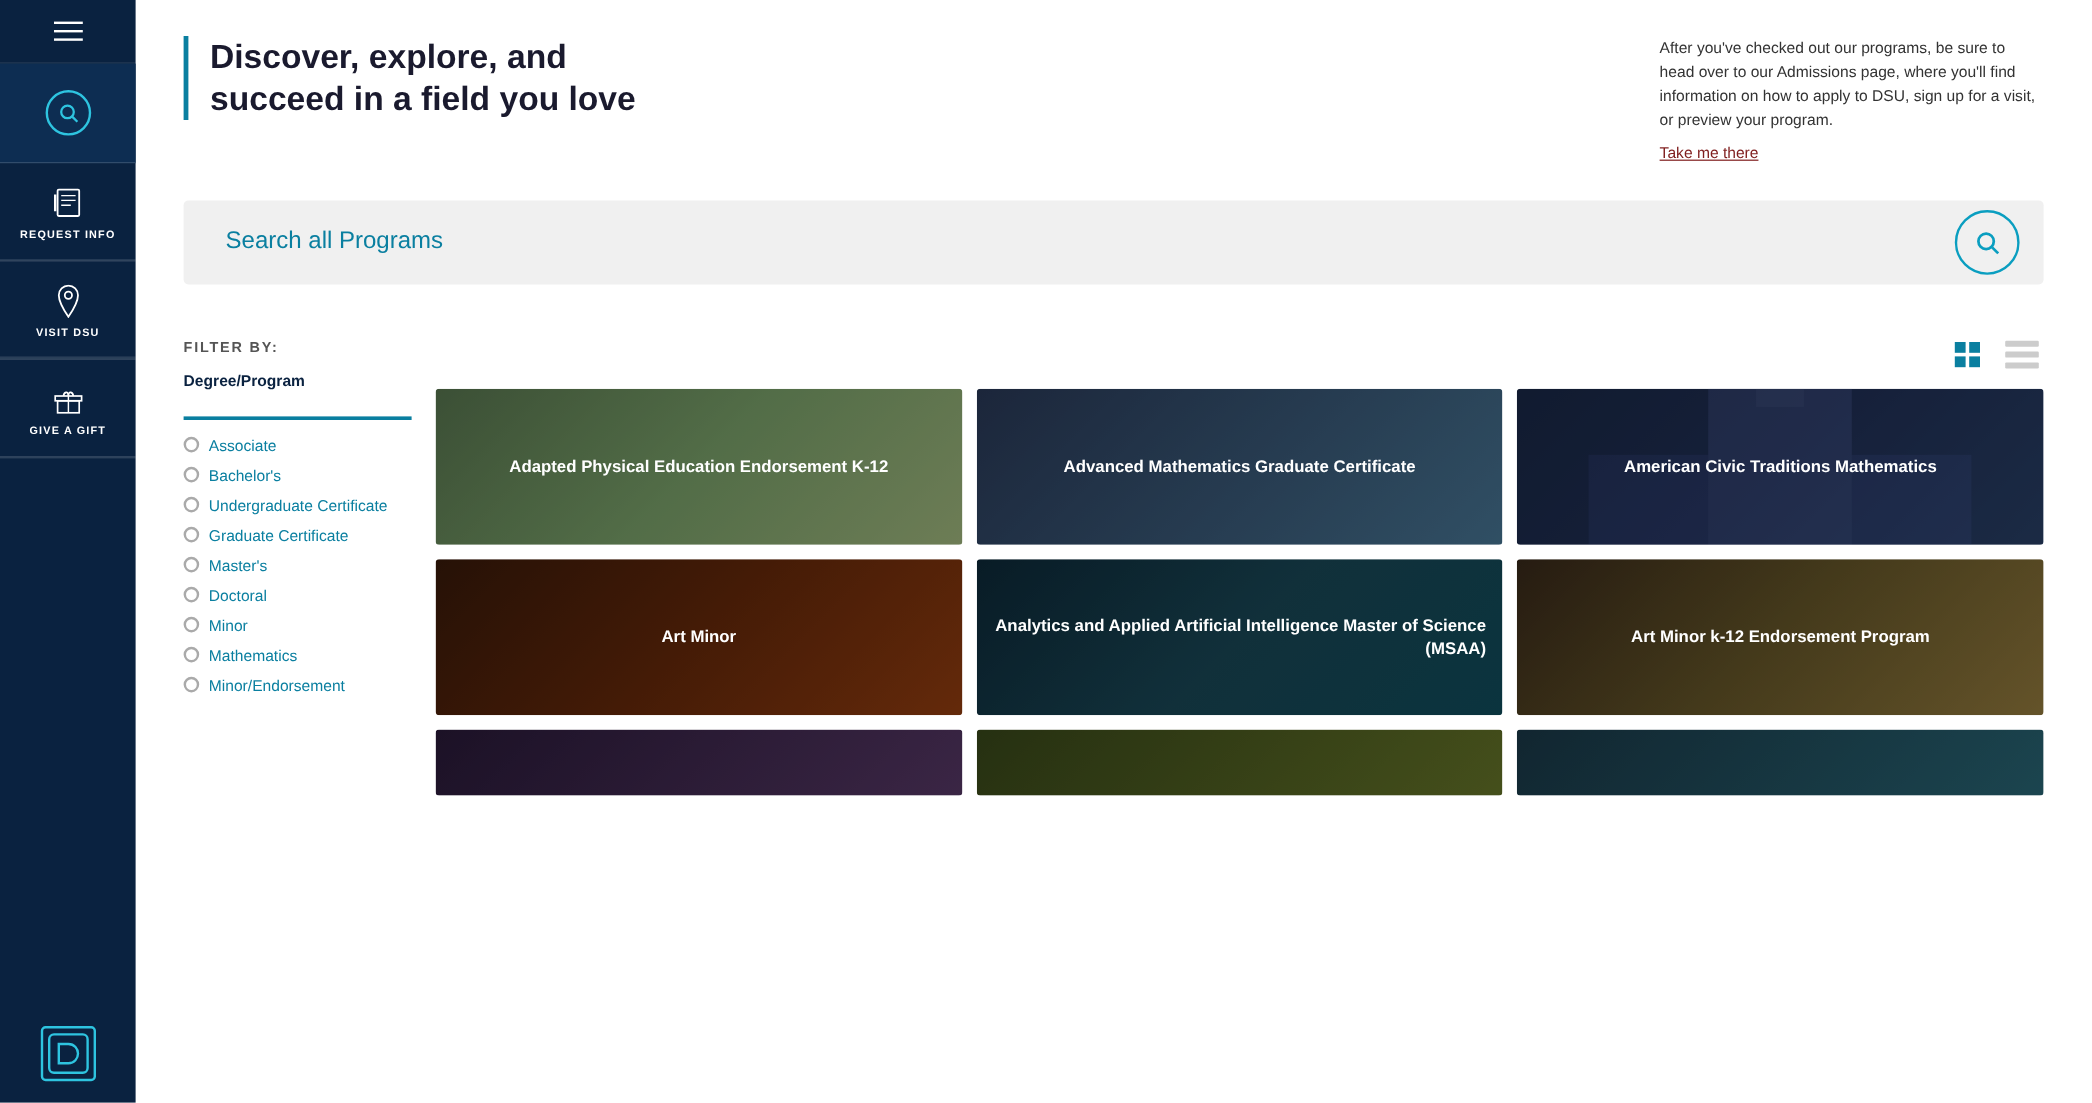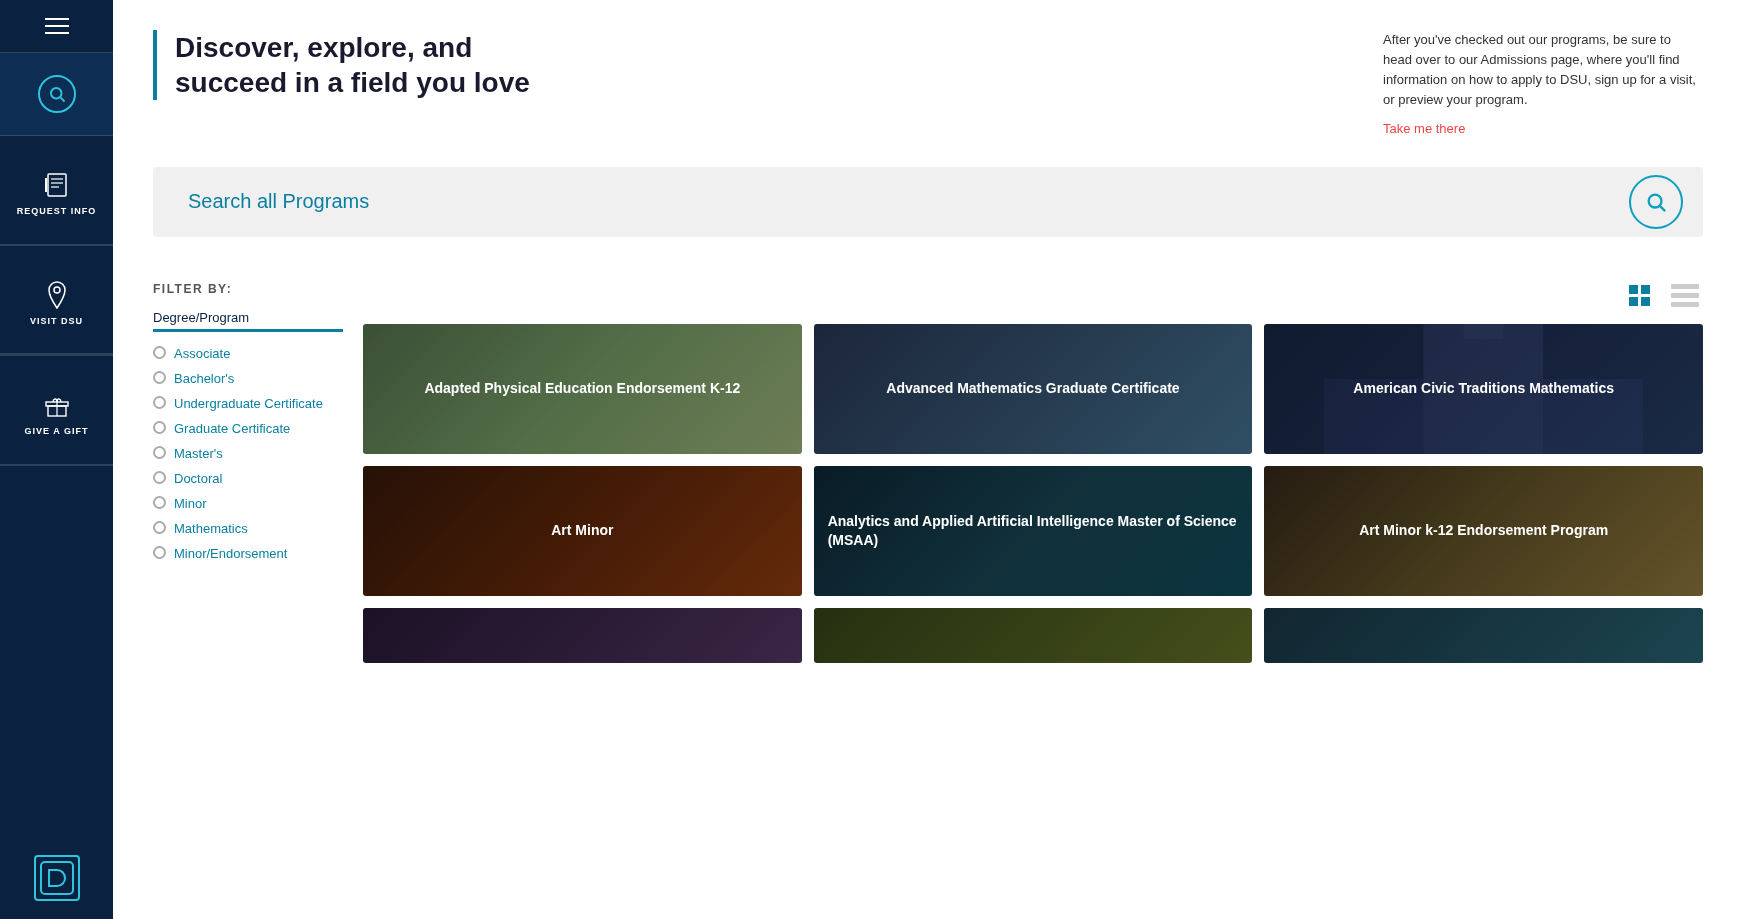--- a/index.html
+++ b/index.html
@@ -54,26 +54,25 @@
       display: flex;
       align-items: center;
       justify-content: center;
     }
     .sidebar-nav-item {
       width: 100%;
       display: flex;
       flex-direction: column;
       align-items: center;
       justify-content: center;
-      padding: 18px 0 26px;
+      padding: 18px 0 14px;
       cursor: pointer;
       border-bottom: 1px solid rgba(255,255,255,0.15);
       color: #fff;
       text-decoration: none;
-      margin-top: 16px;
     }
     .sidebar-nav-item .nav-icon {
       width: 30px;
       height: 30px;
       margin-bottom: 6px;
       display: flex;
       align-items: center;
       justify-content: center;
     }
     .sidebar-nav-item .nav-label {
@@ -142,22 +141,23 @@
       max-width: 320px;
       flex-shrink: 0;
     }
     .right-top p {
       font-size: 13px;
       color: #333;
       line-height: 1.55;
       margin-bottom: 8px;
     }
     .take-me-there {
-      color: #ef4444;
+      color: #7f1d1d;
       font-size: 13px;
+      text-decoration: underline;
       cursor: pointer;
     }
 
     
     .search-bar-container {
       background: #f0f0f0;
       border-radius: 4px;
       display: flex;
       align-items: center;
       justify-content: space-between;
@@ -201,23 +201,23 @@
       text-transform: uppercase;
       margin-bottom: 14px;
     }
     .filter-tabs {
       border-bottom: 3px solid #0a7fa0;
       display: flex;
       margin-bottom: 14px;
     }
     .filter-tab {
       font-size: 13px;
-      font-weight: normal;
+      font-weight: bold;
       color: #0a2240;
-      padding-bottom: 4px;
+      padding-bottom: 22px;
       cursor: pointer;
     }
     .filter-option {
       display: flex;
       align-items: flex-start;
       gap: 8px;
       margin-bottom: 10px;
       cursor: pointer;
     }
     .filter-radio {
@@ -298,21 +298,21 @@
     }
     .program-card-title {
       position: absolute;
       inset: 0;
       display: flex;
       align-items: center;
       justify-content: center;
       color: #fff;
       font-size: 14px;
       font-weight: bold;
-      text-align: left;
+      text-align: right;
       padding: 10px 14px;
       line-height: 1.35;
     }
 
     
     .bg-physical-ed { background: linear-gradient(135deg, #5b7a52 0%, #7fa86e 50%, #a8c084 100%); }
     .bg-math { background: linear-gradient(135deg, #2a3a5a 0%, #3a5a7a 50%, #4a7a9a 100%); }
     .bg-civic { background: linear-gradient(135deg, #1a2a4a 0%, #2a3a6a 50%, #3a5a8a 100%); }
     .bg-analytics { background: linear-gradient(135deg, #0d2a3a 0%, #1a4a5a 50%, #105060 100%); }
     .bg-art-minor { background: linear-gradient(135deg, #3a1a0a 0%, #6a2a0a 50%, #9a4010 100%); }

